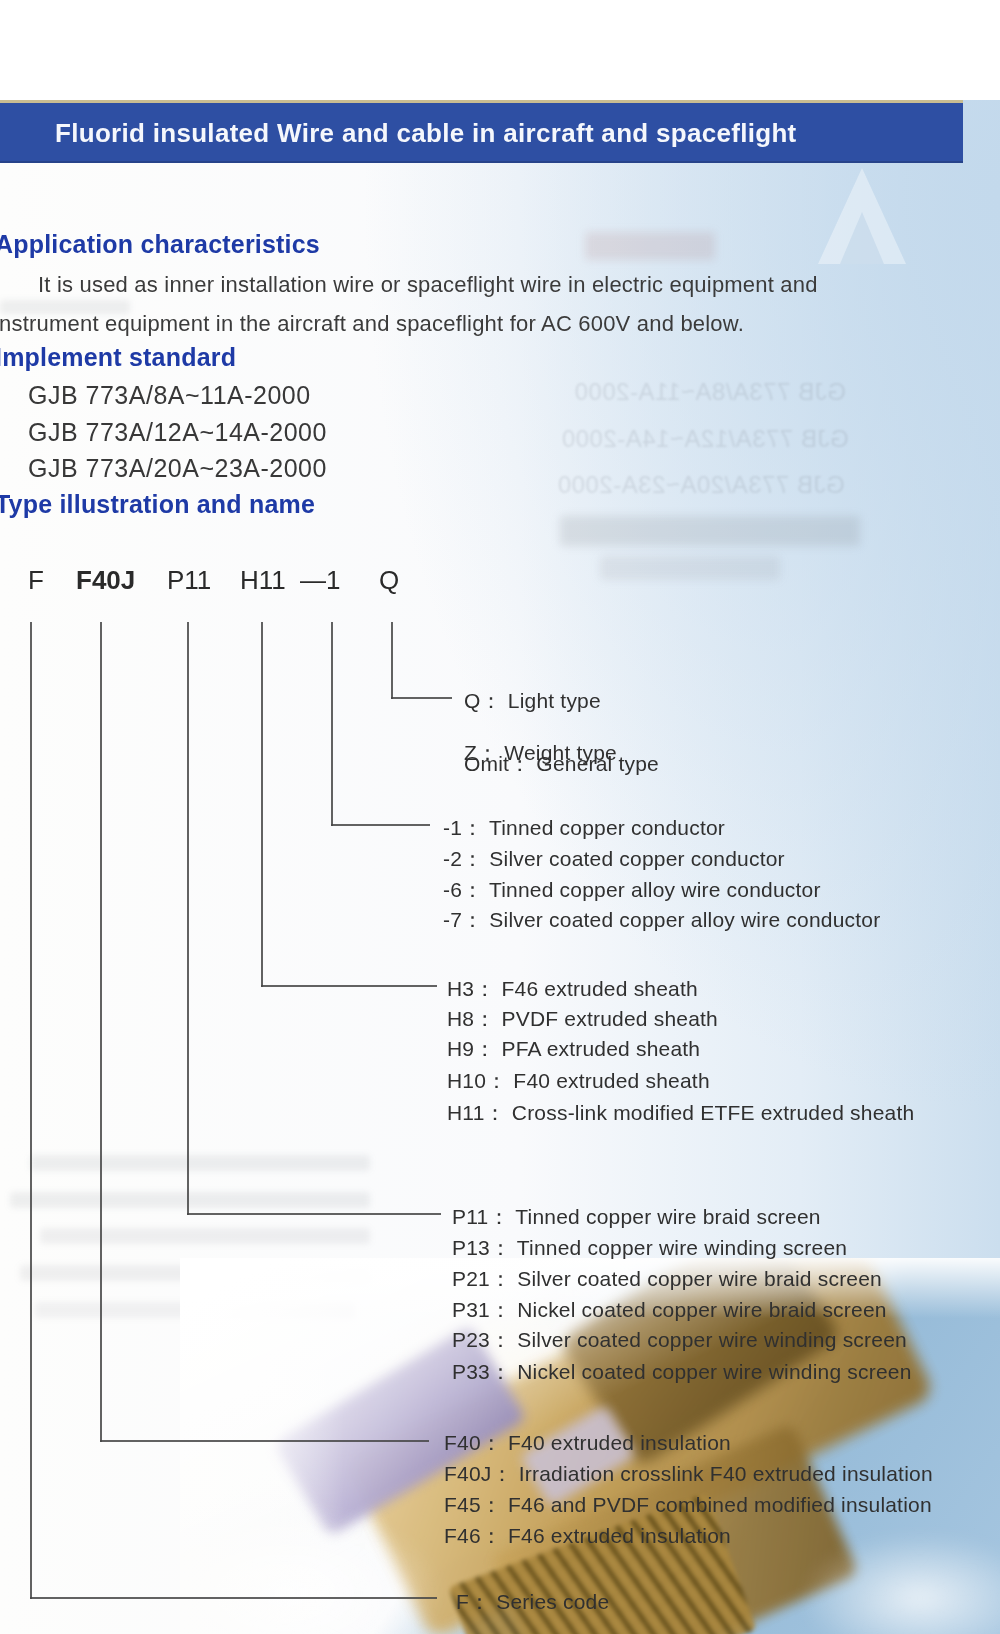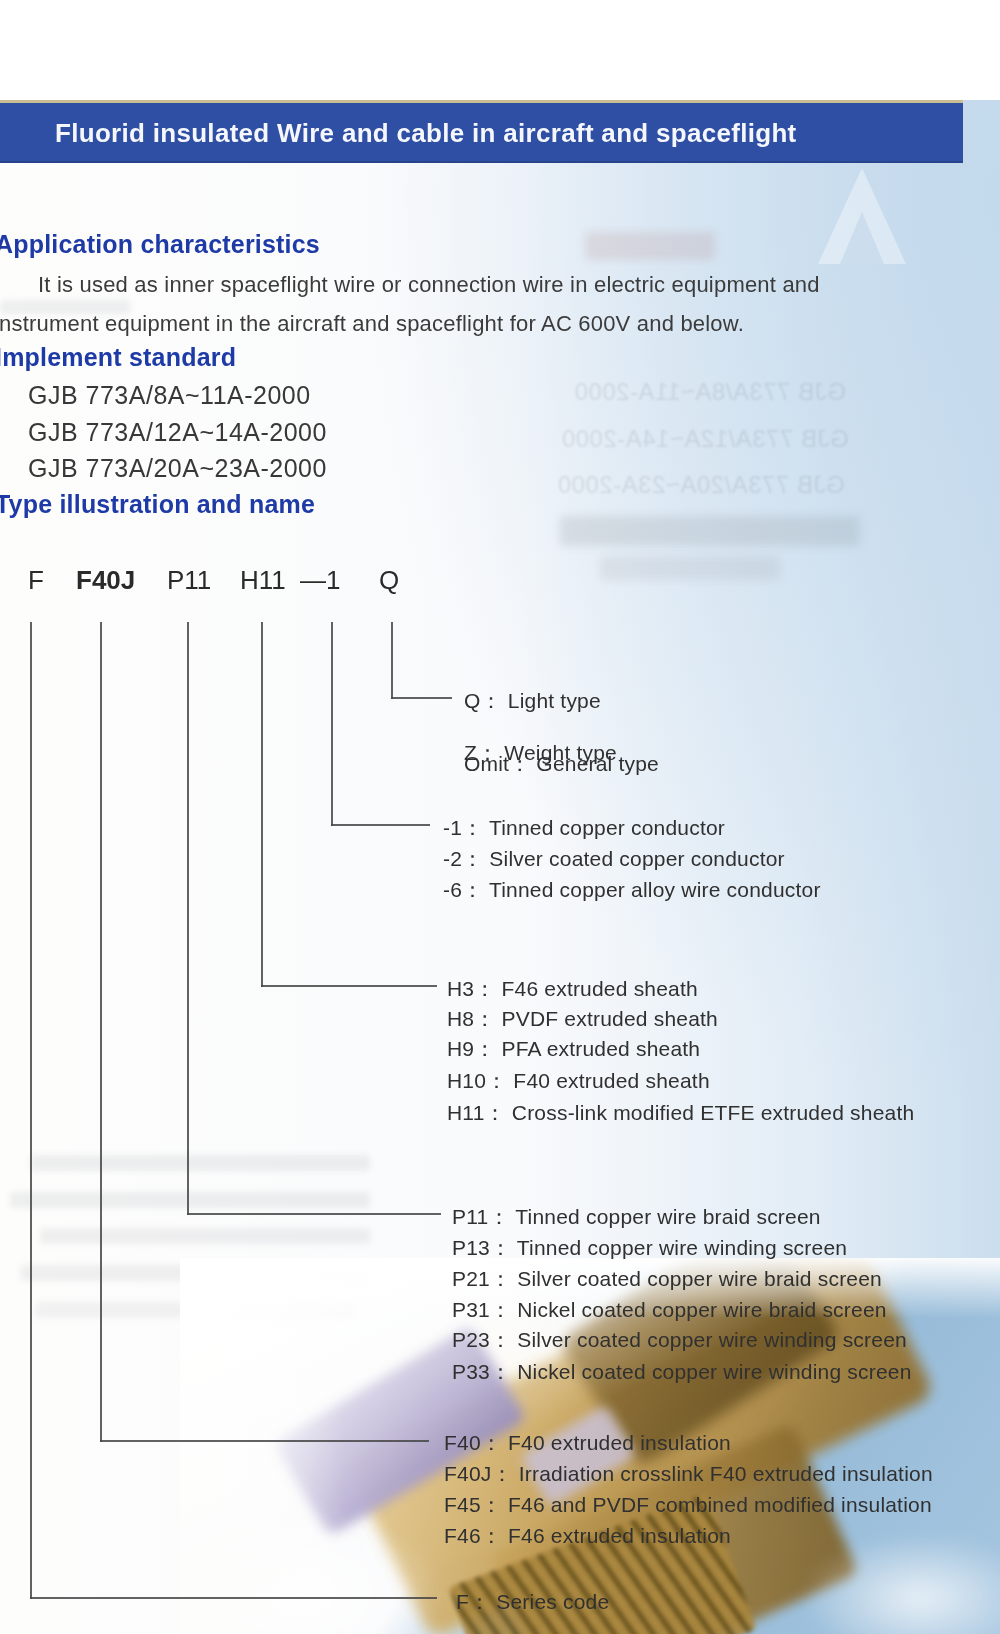--- a/index.html
+++ b/index.html
@@ -111,21 +111,21 @@
 
   <div class="abs top-white"></div>
   <div class="abs top-rule"></div>
   <div class="abs banner">
     <span class="banner-title">Fluorid insulated Wire and cable in aircraft and spaceflight</span>
   </div>
   <div class="abs watermark-tri"></div>
   <div class="abs watermark-tri-inner"></div>
 
   <div class="abs heading" style="left:-5px;top:230px;">Application characteristics</div>
-  <div class="abs body-text" style="left:38px;top:272px;">It is used as inner spaceflight wire or connection wire in electric equipment and</div>
+  <div class="abs body-text" style="left:38px;top:272px;">It is used as inner installation wire or spaceflight wire in electric equipment and</div>
   <div class="abs body-text" style="left:-6px;top:311px;">instrument equipment in the aircraft and spaceflight for AC 600V and below.</div>
 
   <div class="abs heading" style="left:-5px;top:343px;">Implement standard</div>
   <div class="abs gjb" style="left:28px;top:381px;">GJB 773A/8A~11A-2000</div>
   <div class="abs gjb" style="left:28px;top:418px;">GJB 773A/12A~14A-2000</div>
   <div class="abs gjb" style="left:28px;top:454px;">GJB 773A/20A~23A-2000</div>
 
   <div class="abs heading" style="left:-5px;top:490px;">Type illustration and name</div>
 
   <div class="abs code-part" style="left:28px;top:565px;">F</div>
@@ -148,20 +148,21 @@
   <div class="abs vline" style="left:391px;top:622px;height:77px;"></div>
   <div class="abs hline" style="left:391px;top:697px;width:61px;"></div>
 
   <div class="abs expl" style="left:464px;top:687px;">Q： Light type</div>
   <div class="abs expl" style="left:464px;top:719px;margin-top:20px;">Z： Weight type</div>
   <div class="abs expl" style="left:464px;top:750px;">Omit： General type</div>
 
   <div class="abs expl" style="left:443px;top:814px;">-1： Tinned copper conductor</div>
   <div class="abs expl" style="left:443px;top:845px;">-2： Silver coated copper conductor</div>
   <div class="abs expl" style="left:443px;top:876px;">-6： Tinned copper alloy wire conductor</div>
+  <div class="abs expl" style="left:443px;top:906px;">-7： Silver coated copper alloy wire conductor</div>
 
   <div class="abs expl" style="left:447px;top:975px;">H3： F46 extruded sheath</div>
   <div class="abs expl" style="left:447px;top:1005px;">H8： PVDF extruded sheath</div>
   <div class="abs expl" style="left:447px;top:1035px;">H9： PFA extruded sheath</div>
   <div class="abs expl" style="left:447px;top:1067px;">H10： F40 extruded sheath</div>
   <div class="abs expl" style="left:447px;top:1099px;">H11： Cross-link modified ETFE extruded sheath</div>
 
   <div class="abs expl" style="left:452px;top:1203px;">P11： Tinned copper wire braid screen</div>
   <div class="abs expl" style="left:452px;top:1234px;">P13： Tinned copper wire winding screen</div>
   <div class="abs expl" style="left:452px;top:1265px;">P21： Silver coated copper wire braid screen</div>

